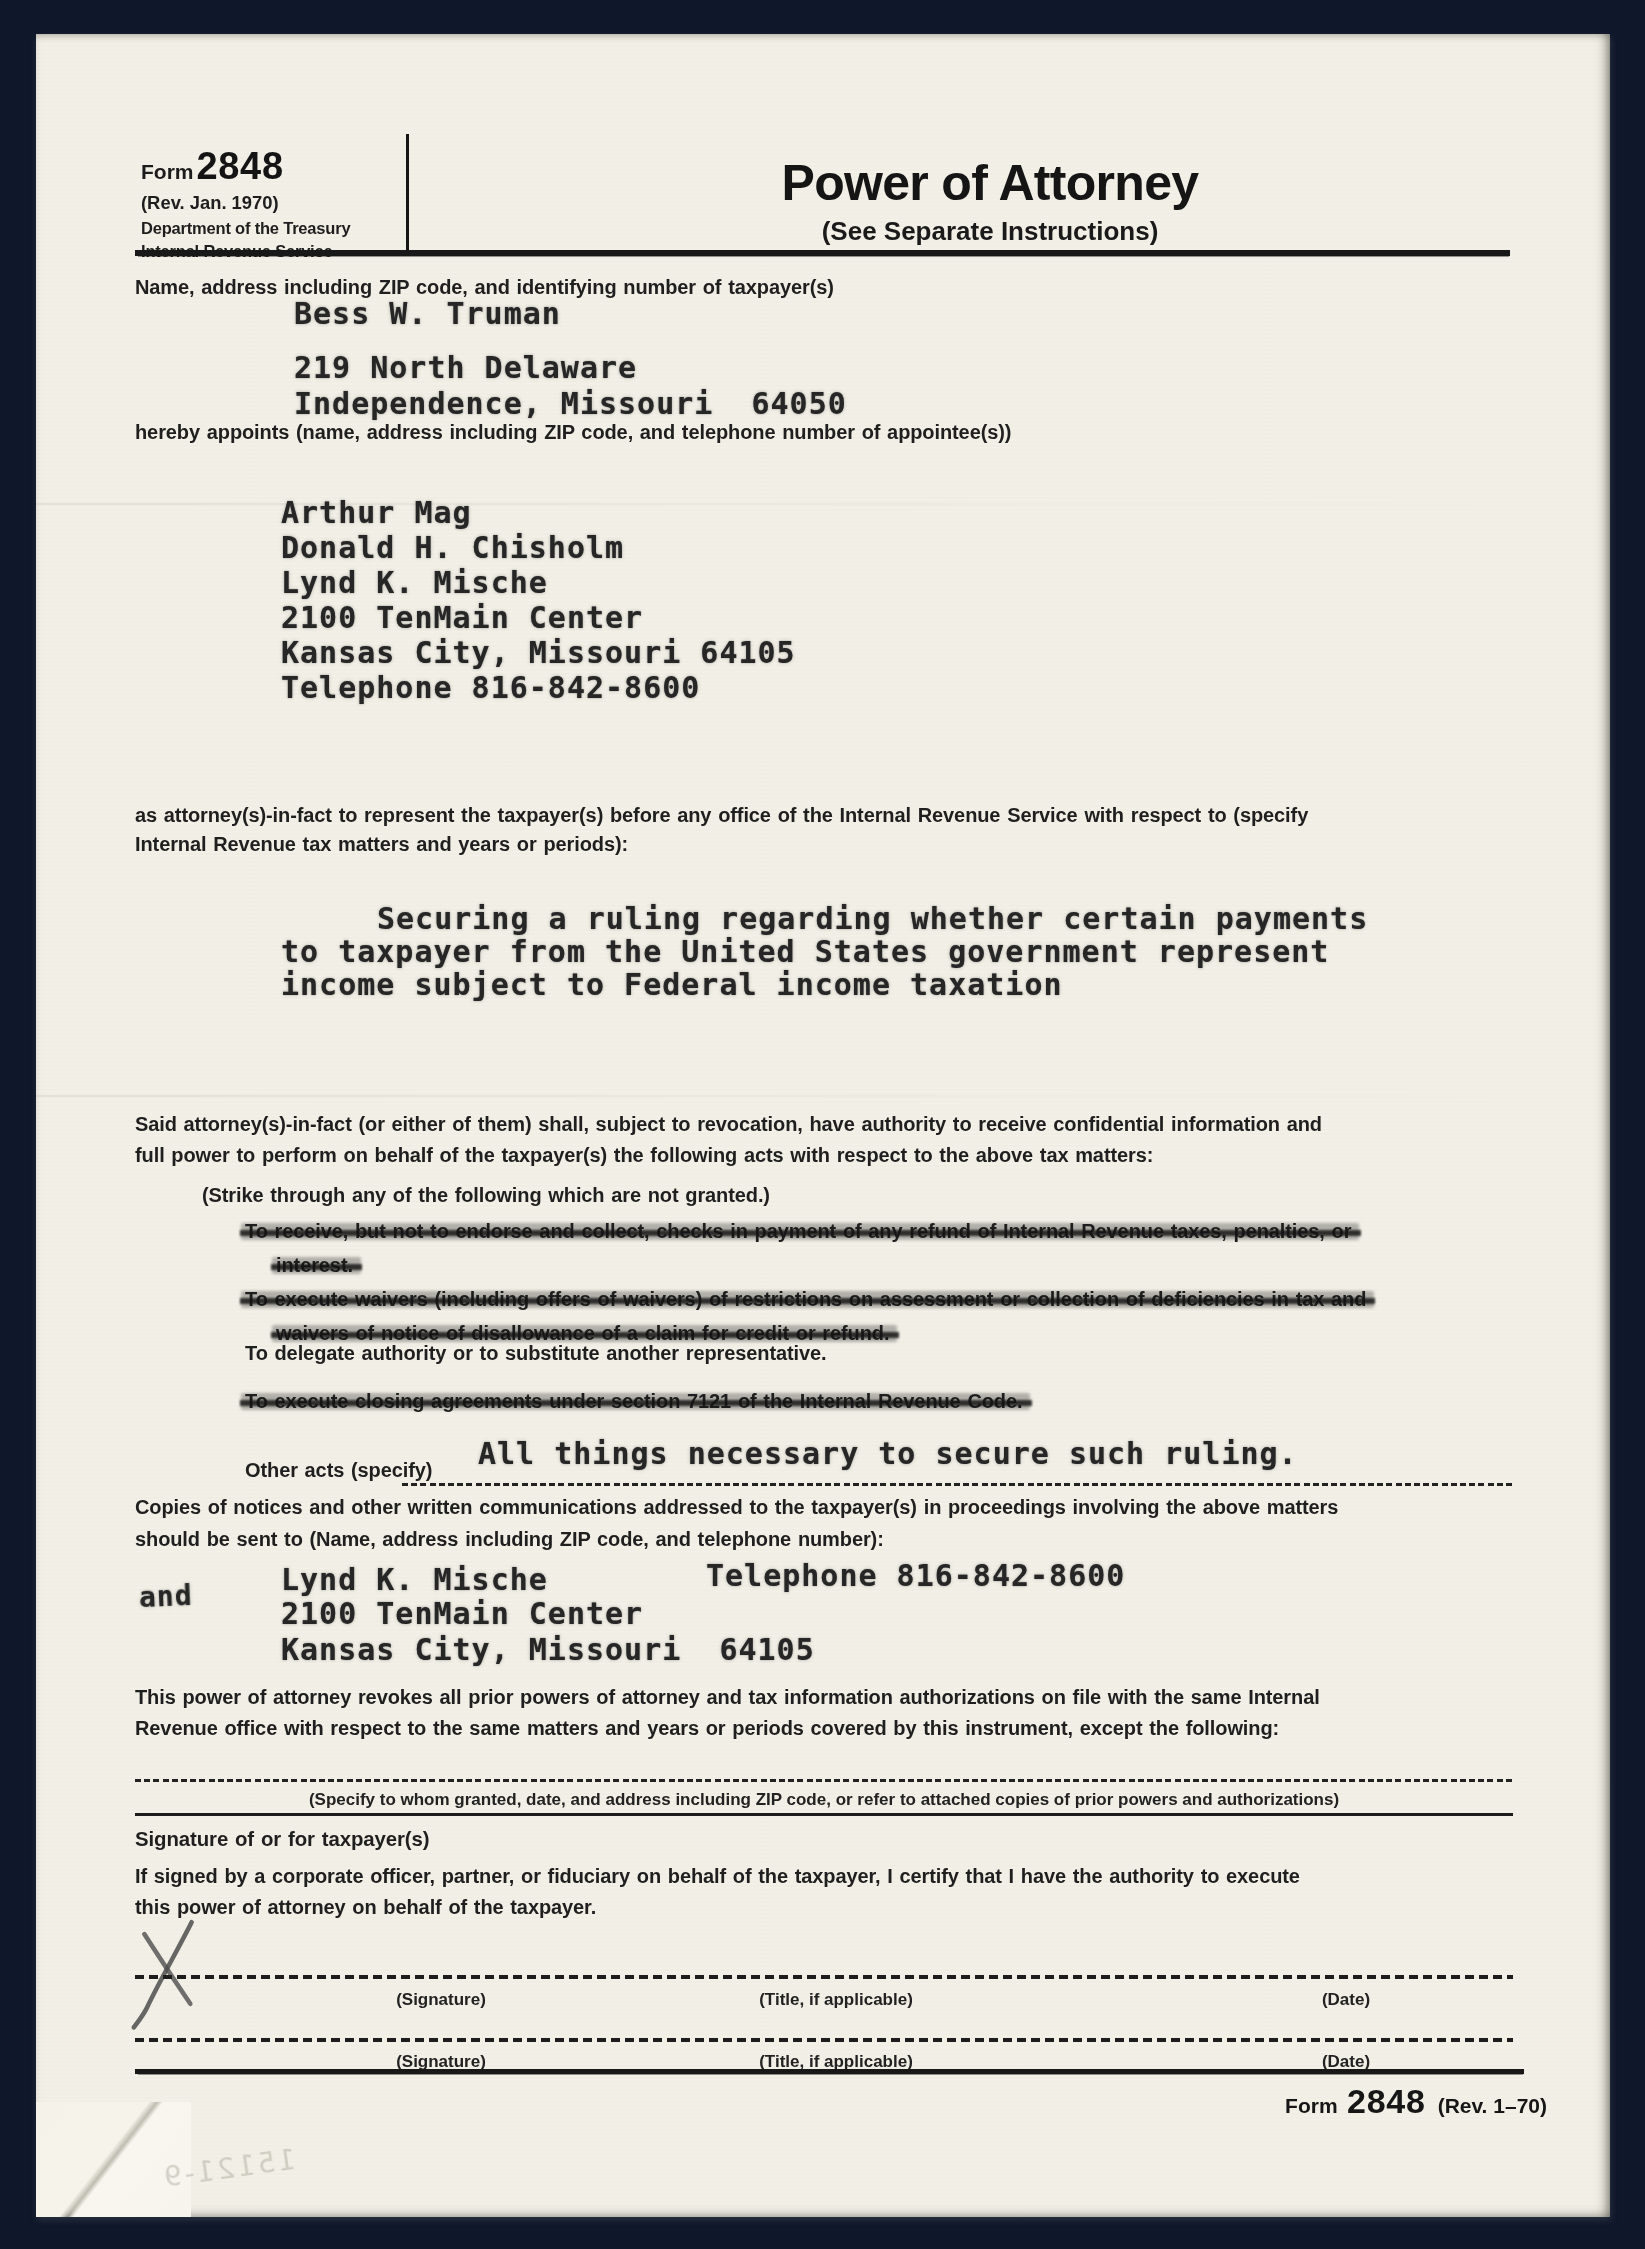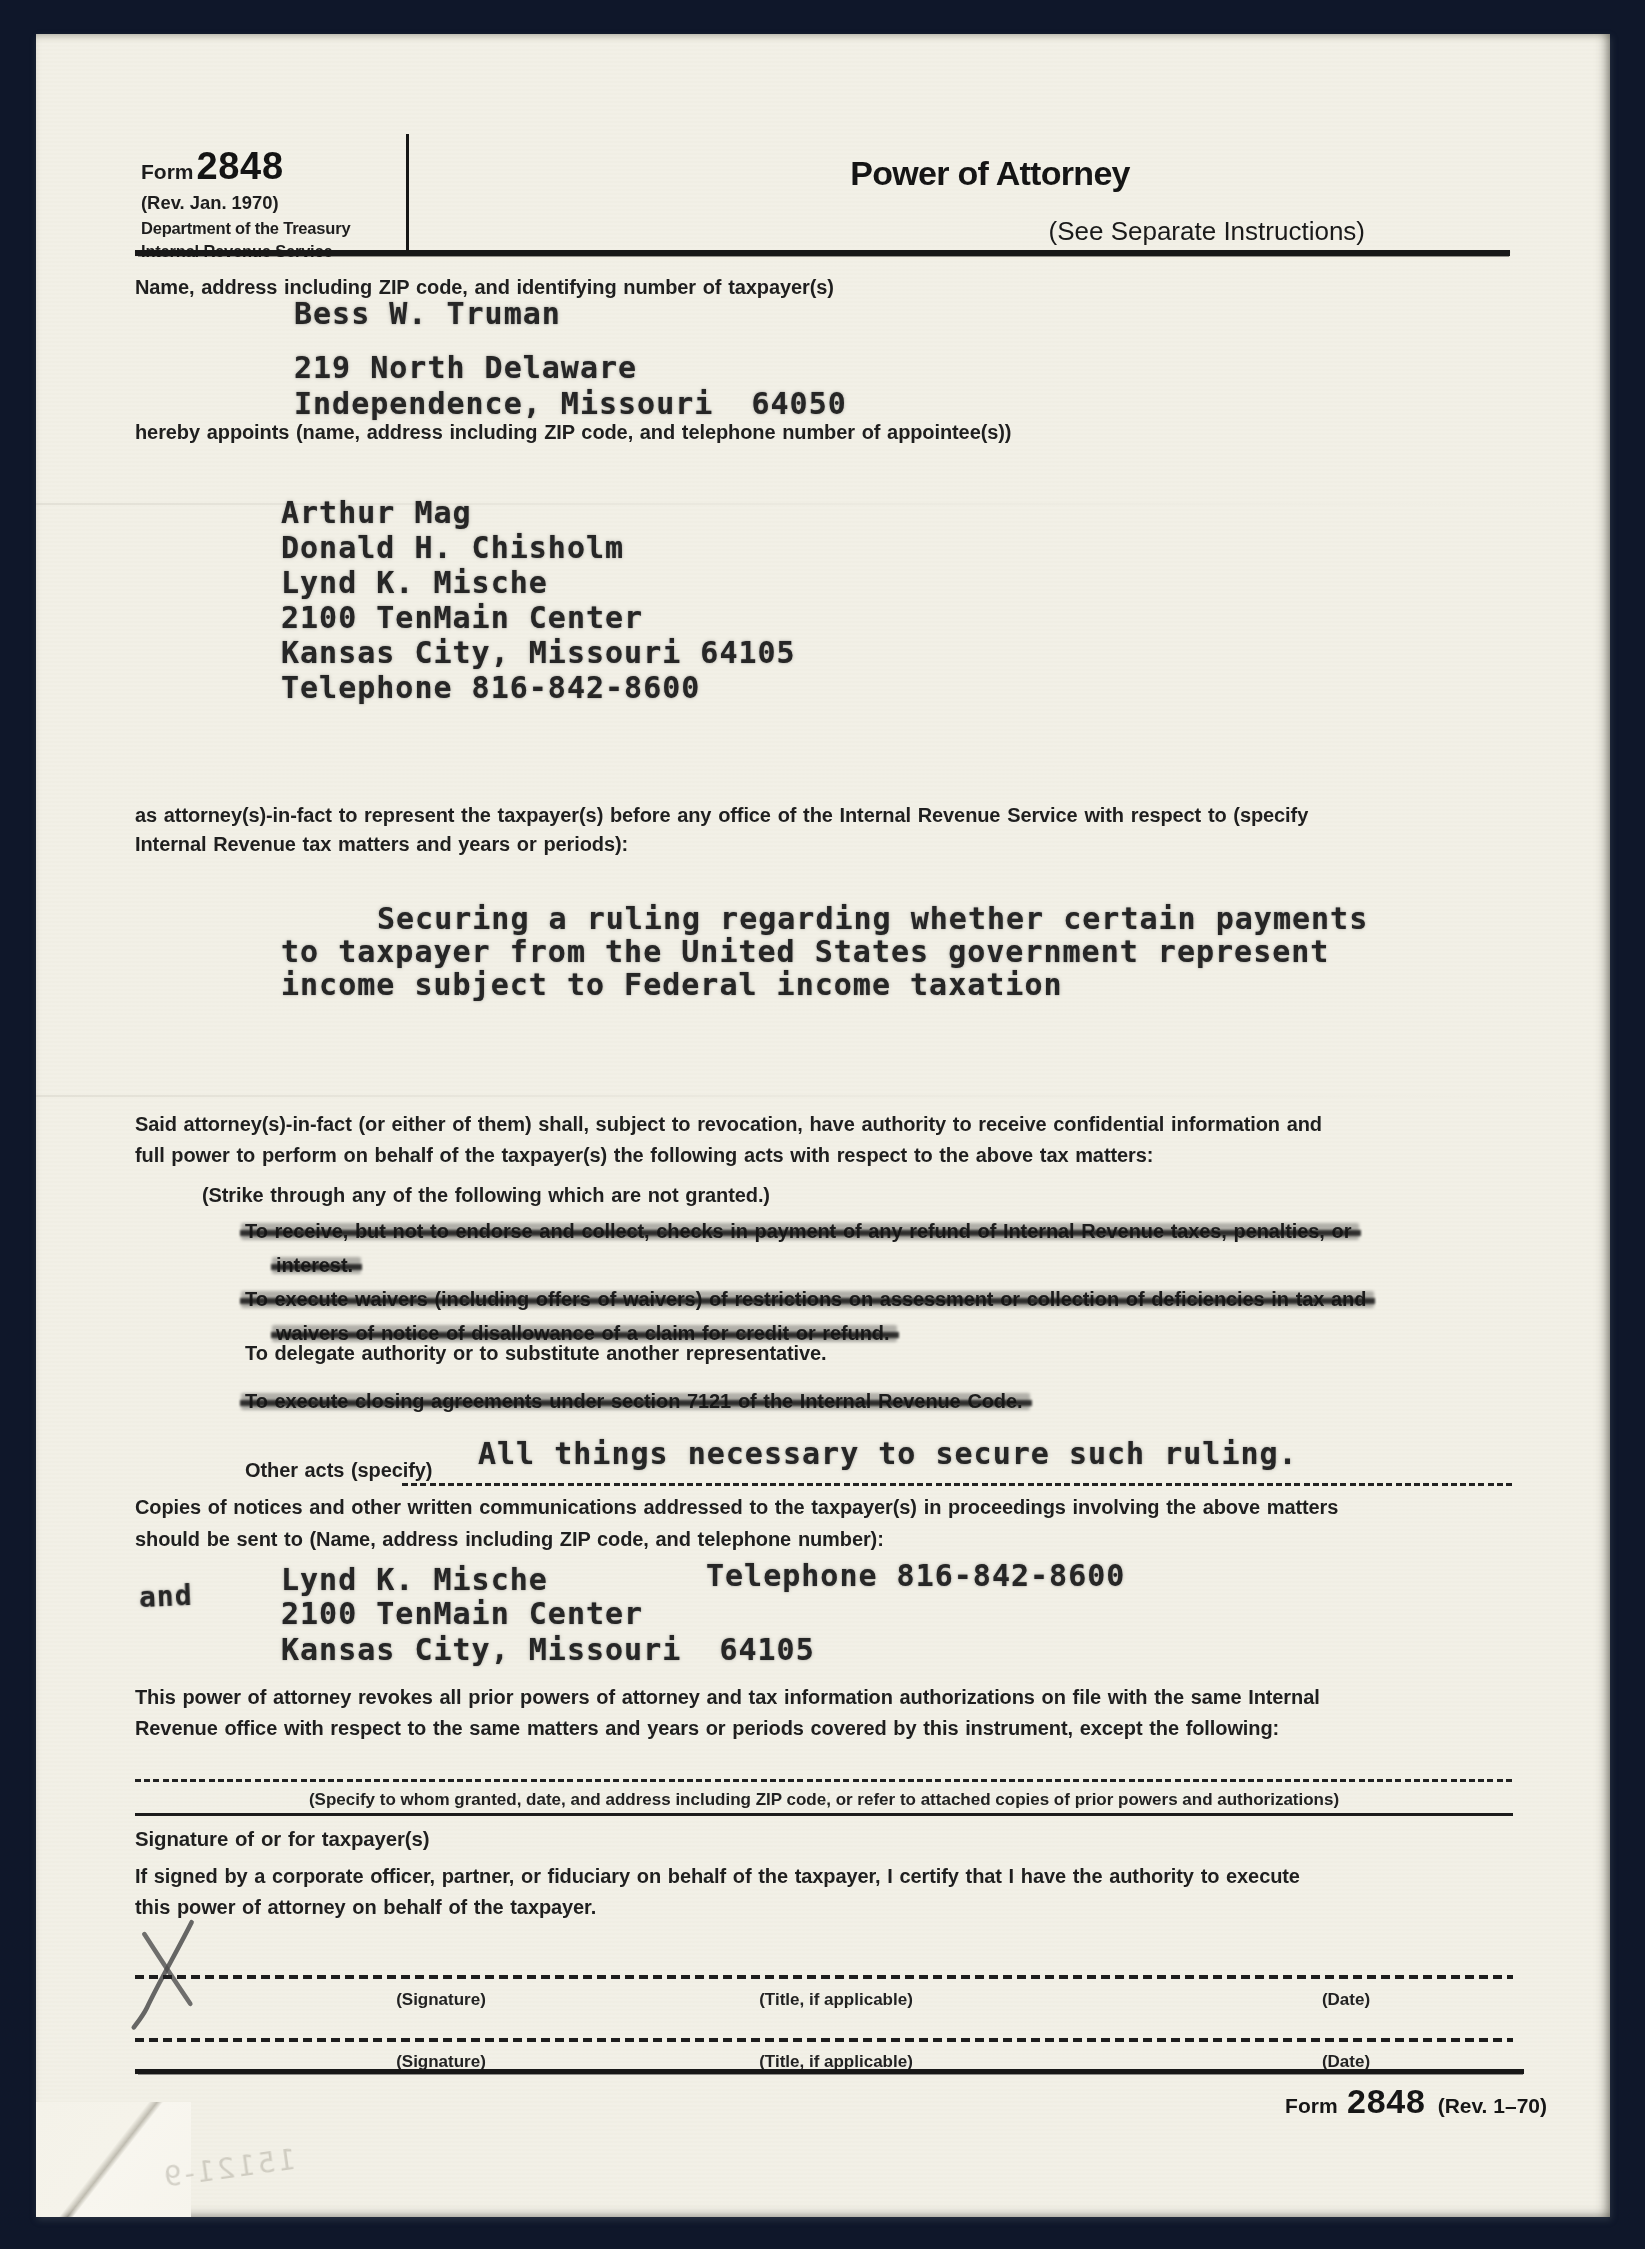--- a/index.html
+++ b/index.html
@@ -32,22 +32,22 @@
   
   .struck-span{position:relative;display:inline-block;filter:blur(0.3px);}
   .struck-span::before{content:"";position:absolute;left:-4px;right:-8px;top:12%;height:74%;
       background:rgba(28,28,28,.30);filter:blur(1.6px);border-radius:2px;}
   .struck-span::after{content:"";position:absolute;left:-5.3px;right:-9.2px;top:42%;height:6px;
       background:rgba(18,18,18,.82);filter:blur(0.8px);}
   .hdr-form-word{font-size:21px;font-weight:700;color:#1c1c1c;}
   .hdr-form-num{font-size:38px;font-weight:700;color:#141414;letter-spacing:0.7px;}
   .hdr-rev{font-size:18.4px;font-weight:700;color:#1e1e1e;margin-top:4px;}
   .hdr-agency{font-size:16.5px;font-weight:700;color:#1e1e1e;margin-top:4.6px;letter-spacing:-0.2px;}
-  .hdr-title{font-size:34px;font-weight:700;color:#151515;letter-spacing:-0.7px;text-align:center;}
-  .hdr-sub{font-size:26px;font-weight:400;color:#1a1a1a;text-align:right;}
+  .hdr-title{font-size:50px;font-weight:700;color:#151515;letter-spacing:-0.7px;text-align:center;}
+  .hdr-sub{font-size:26px;font-weight:700;color:#1a1a1a;text-align:center;}
   .sig-label{transform:translateX(-50%);}
   .margin-and{transform:rotate(-2.5deg);font-size:28px;filter:blur(0.3px);}
   .foot{font-weight:700;color:#161616;white-space:nowrap;}
   .foot .fw{font-size:21px;}
   .foot .fn{font-size:34px;letter-spacing:0.7px;padding:0 9.2px 0 6.6px;}
   .foot .fr{font-size:21px;}
   .fold{position:absolute;left:0;bottom:0;width:155px;height:115px;
     background:linear-gradient(128deg,#f4f2e9 0%,#f5f3ea 46%,rgba(110,105,90,.38) 49.5%,#f8f6ef 52%,#f6f4ec 100%);}
   .pencil-note{font-family:"DejaVu Sans",sans-serif;font-size:28px;color:#8d887a;opacity:.33;
     transform:scaleX(-1) rotate(8deg);letter-spacing:2.6px;filter:blur(0.7px);}

